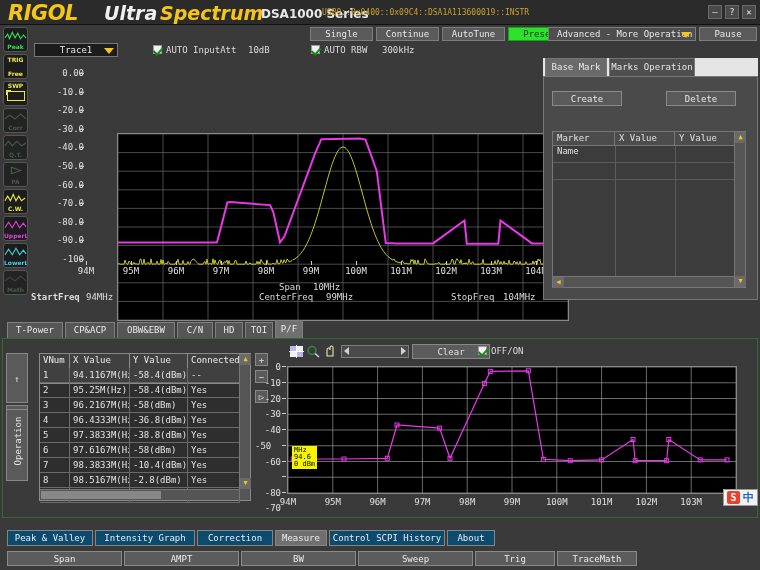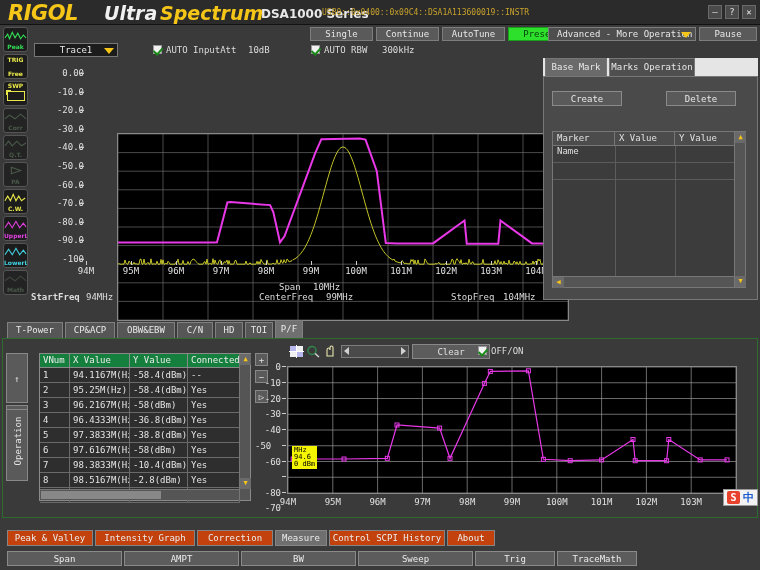--- a/index.html
+++ b/index.html
@@ -185,22 +185,22 @@
   #measpanel {
     position:absolute; left:2px; top:338px; width:756px; height:180px;
     background:#3a3a3a; border:1px solid #2f6b2f;
   }
   
   #datatable {
     position:absolute; left:36px; top:14px; width:212px; height:148px;
     background:#2e2e2e; border:1px solid #8a8a8a;
   }
   .dth {
-    position:absolute; top:0; height:14px;
-    background:#15803d; border-right:1px solid #8a8a8a;
+    position:absolute; top:0; height:30px;
+    background:#404040; border-right:1px solid #8a8a8a;
     border-bottom:1px solid #8a8a8a;
     font-size:9px; color:#ececec; line-height:13px; padding-left:3px;
   }
   .dtr { position:absolute; left:0; height:15px; }
   .dtc {
     position:absolute; top:0; height:15px; font-size:9px;
     color:#e4e4e4; line-height:14px; padding-left:3px;
     border-right:1px solid #6a6a6a; border-bottom:1px solid #6a6a6a;
     overflow:hidden; white-space:nowrap;
   }
@@ -232,21 +232,21 @@
     background:#4a4a4a; border:1px solid #7d7d7d;
   }
   .slider-arrow {
     position:absolute; top:1px; width:0; height:0;
     border-top:4px solid transparent; border-bottom:4px solid transparent;
   }
   
   #bottomtabs { position:absolute; left:0; top:529px; width:760px; height:18px; }
   .btb {
     position:absolute; top:1px; height:16px;
-    background:#c2410c; border:1px solid #858585;
+    background:#0c4a6e; border:1px solid #858585;
     color:#ececec; font-size:9px; text-align:center; line-height:15px;
   }
   .btb.active { background:#6f6f6f; }
   #bottombtns { position:absolute; left:0; top:549px; width:760px; height:21px; background:#3a3a3a; }
   .bbtn {
     position:absolute; top:2px; height:15px;
     background:#5c5c5c; border:1px solid #8a8a8a;
     color:#ececec; font-size:9px; text-align:center; line-height:14px;
   }
   #ime {

